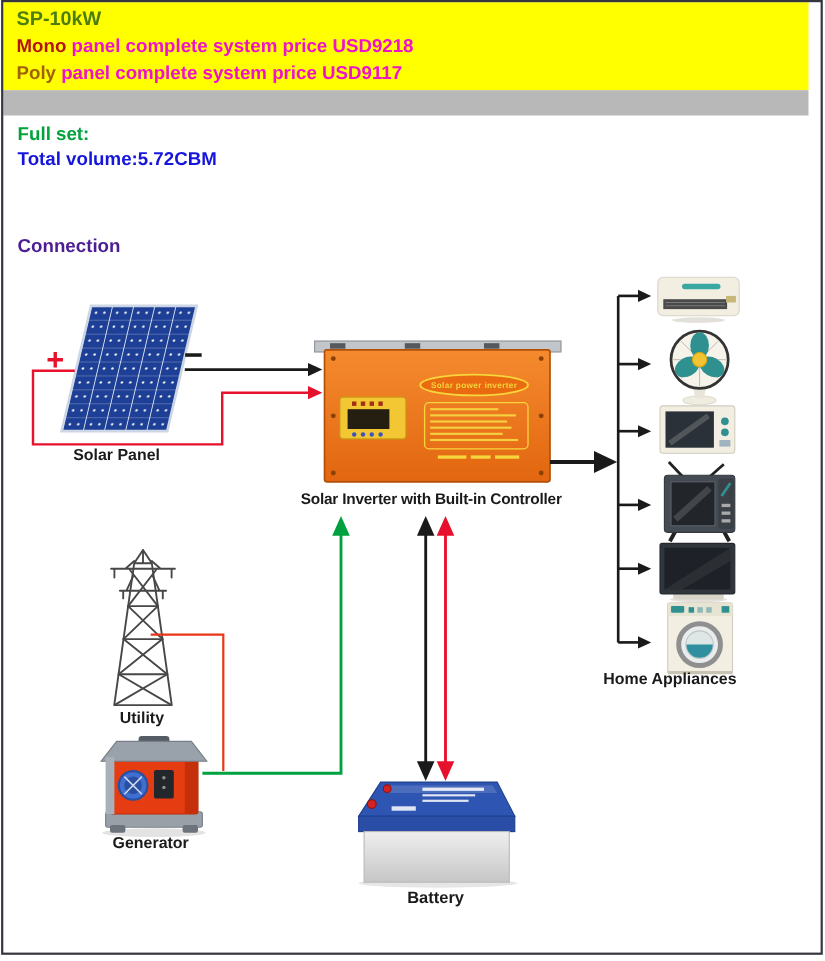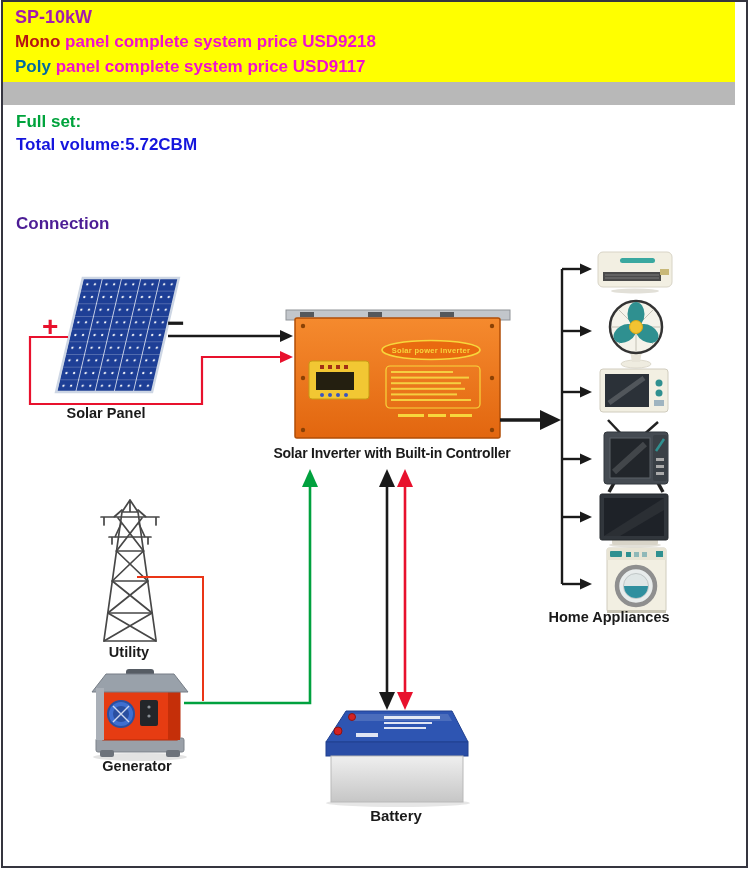--- a/index.html
+++ b/index.html
@@ -1,26 +1,26 @@
 <!DOCTYPE html>
 <html><head>
 <meta charset="utf-8">
 <style>
   html,body{margin:0;padding:0;background:#fff;}
   .page{position:relative;width:750px;height:874px;background:#ffffff;
         font-family:"Liberation Sans",sans-serif;overflow:hidden;}
   .frame{position:absolute;left:1px;top:0;width:743px;height:864px;
          border:2px solid #35353f;pointer-events:none;}
   .banner{position:absolute;left:3px;top:2px;width:732px;height:80px;background:#ffff00;}
-  .model{position:absolute;left:12px;top:5px;font-size:18px;font-weight:bold;color:#a21caf;}
+  .model{position:absolute;left:12px;top:5px;font-size:18px;font-weight:bold;color:#4d7c0f;}
   .price-line{position:absolute;left:12px;font-size:17px;font-weight:bold;color:#f011cc;white-space:nowrap;}
   .line-mono{top:30px}
   .line-poly{top:55px}
   .prefix-mono{color:#b41414}
-  .prefix-poly{color:#0369a1}
+  .prefix-poly{color:#a16207}
   .graybar{position:absolute;left:3px;top:82px;width:732px;height:23px;background:#b8b8b8;}
   .txt{position:absolute;left:16px;white-space:nowrap;}
   .fullset{top:112px;font-size:17px;font-weight:bold;color:#00a33c;}
   .volume{top:135px;font-size:17px;font-weight:bold;color:#1515dd;}
   .weight{top:159px;font-size:17px;color:#3f3f3f;}
   .connection{top:214px;font-size:17px;font-weight:bold;color:#4c1d95;text-align:center;}
   svg{position:absolute;left:0;top:0;}
   .lbl{font-family:"Liberation Sans",sans-serif;font-weight:bold;font-size:14.5px;fill:#1a1a1a;text-anchor:middle;}
   .lbl-big{font-size:15px;}
   .badge-txt{font-family:"Liberation Sans",sans-serif;font-weight:bold;font-size:7.5px;fill:#f7d63c;text-anchor:middle;letter-spacing:.3px;}

